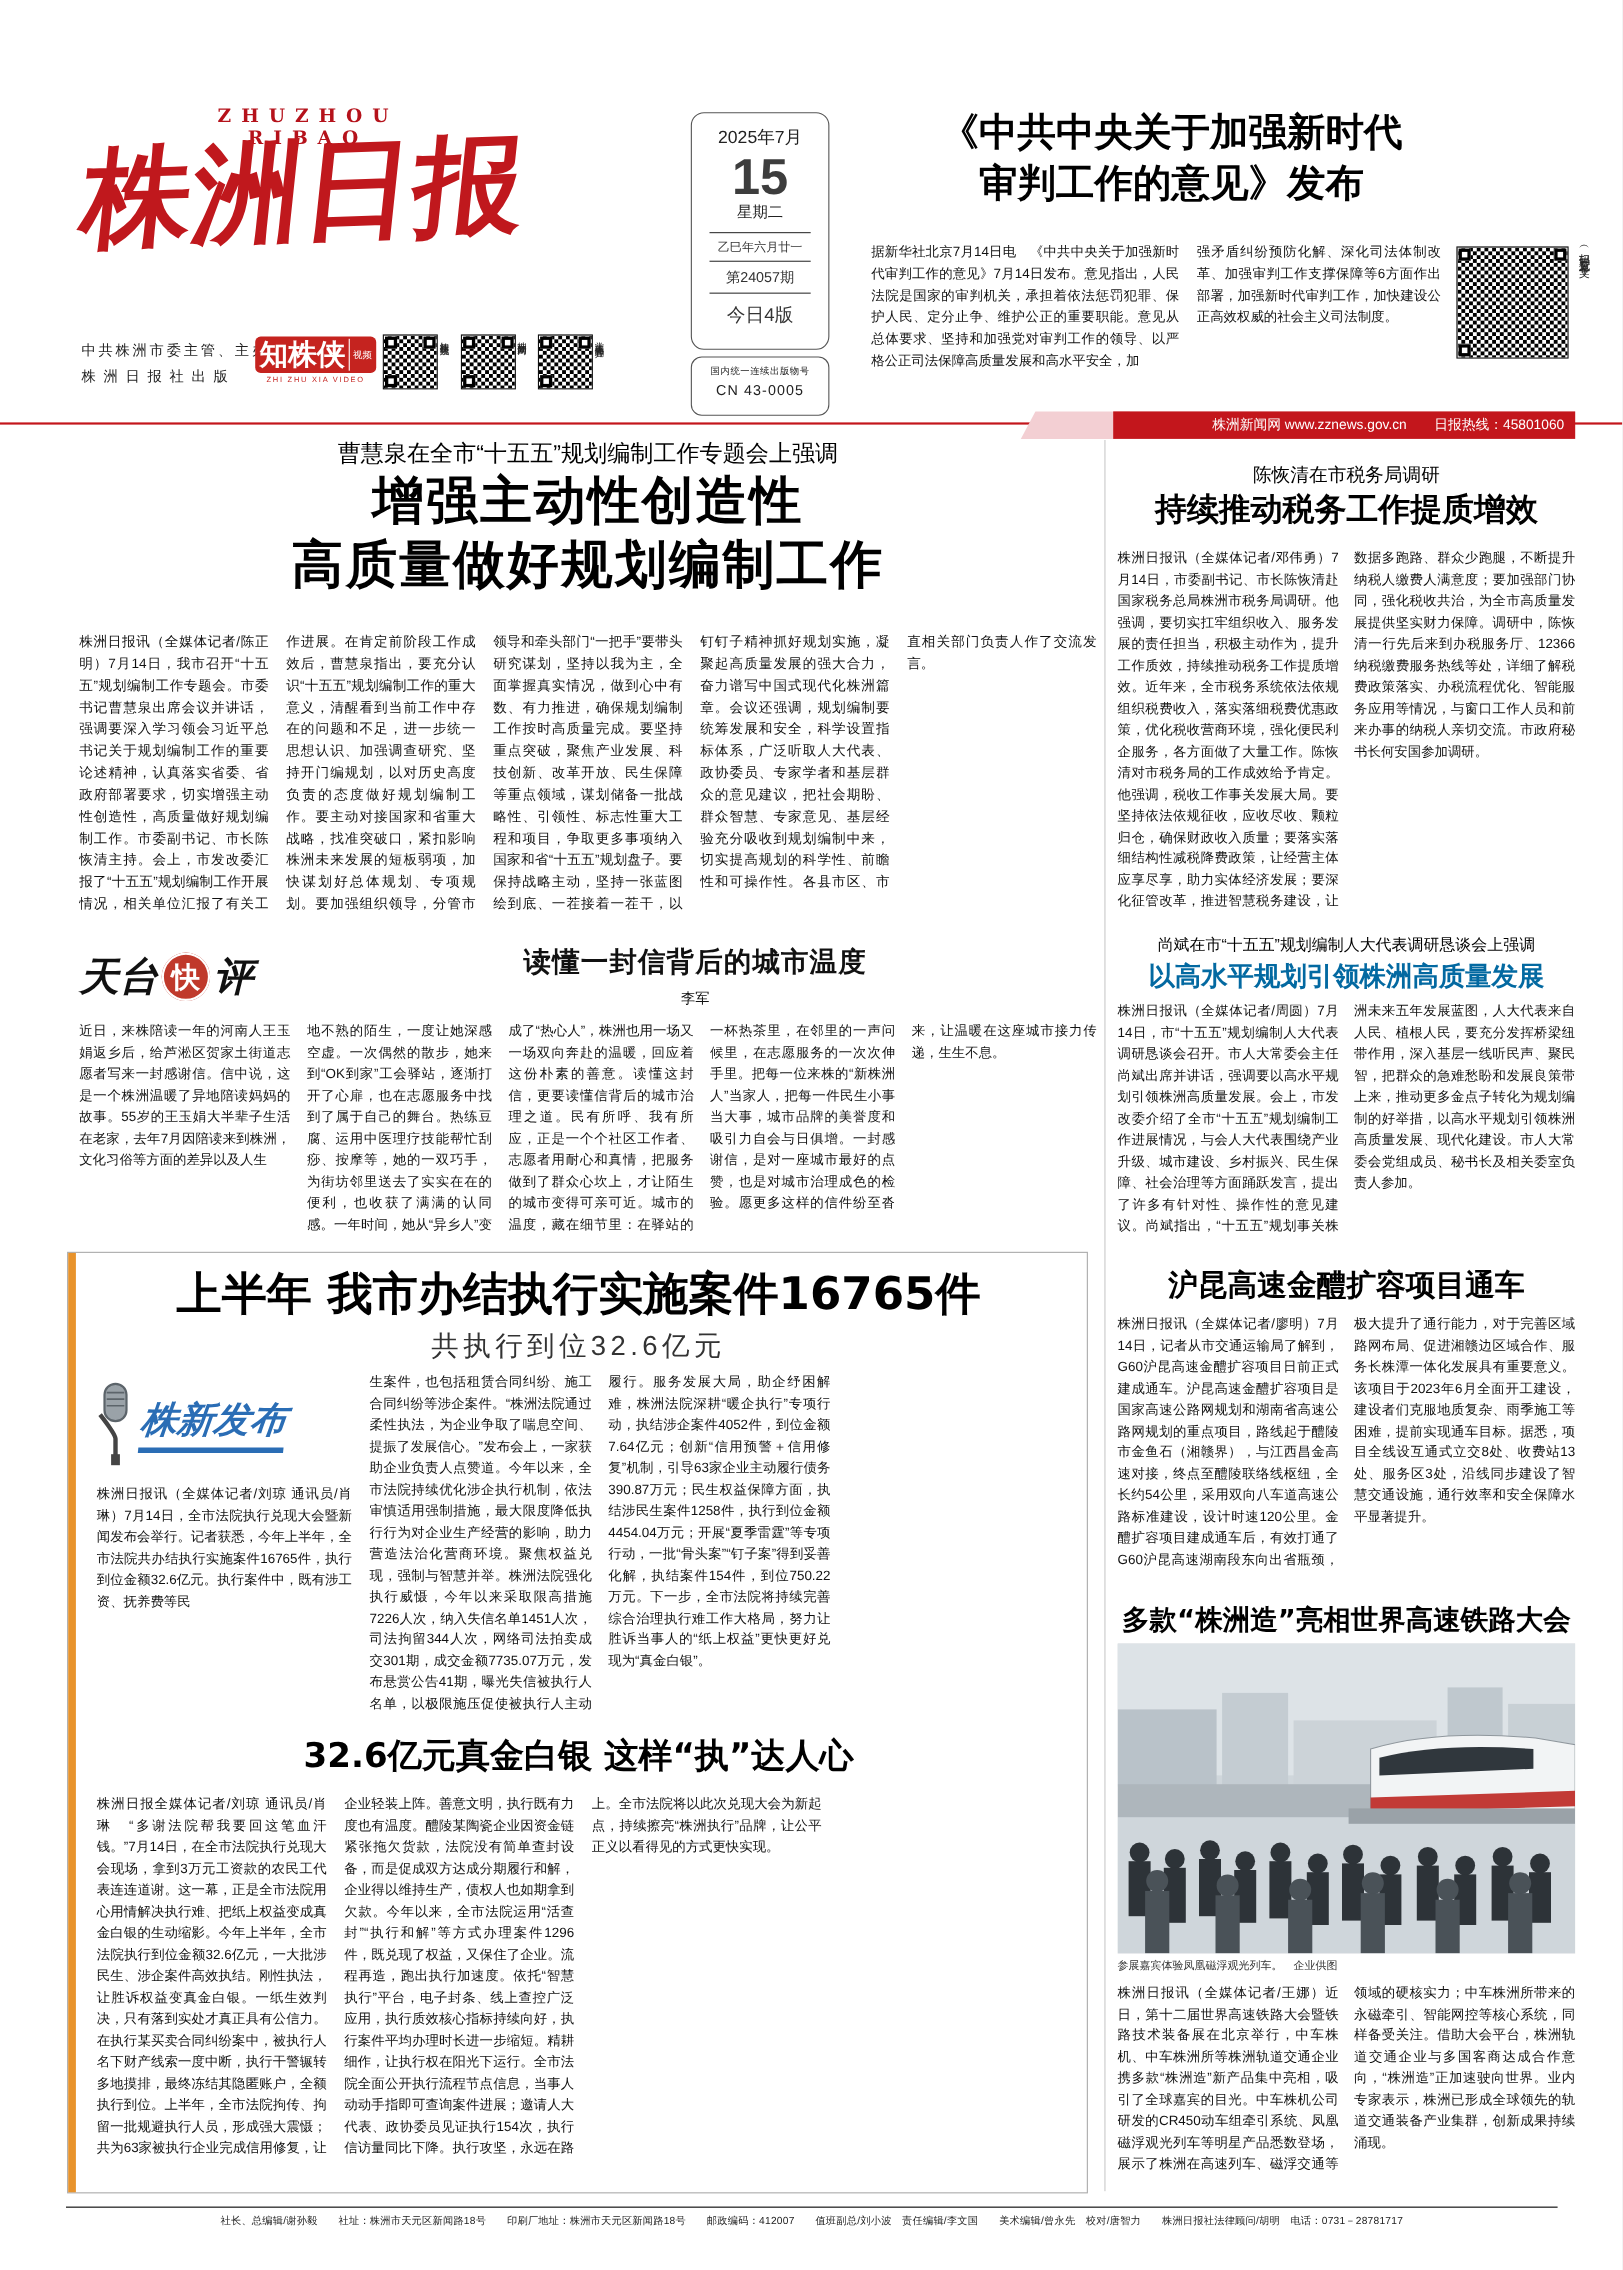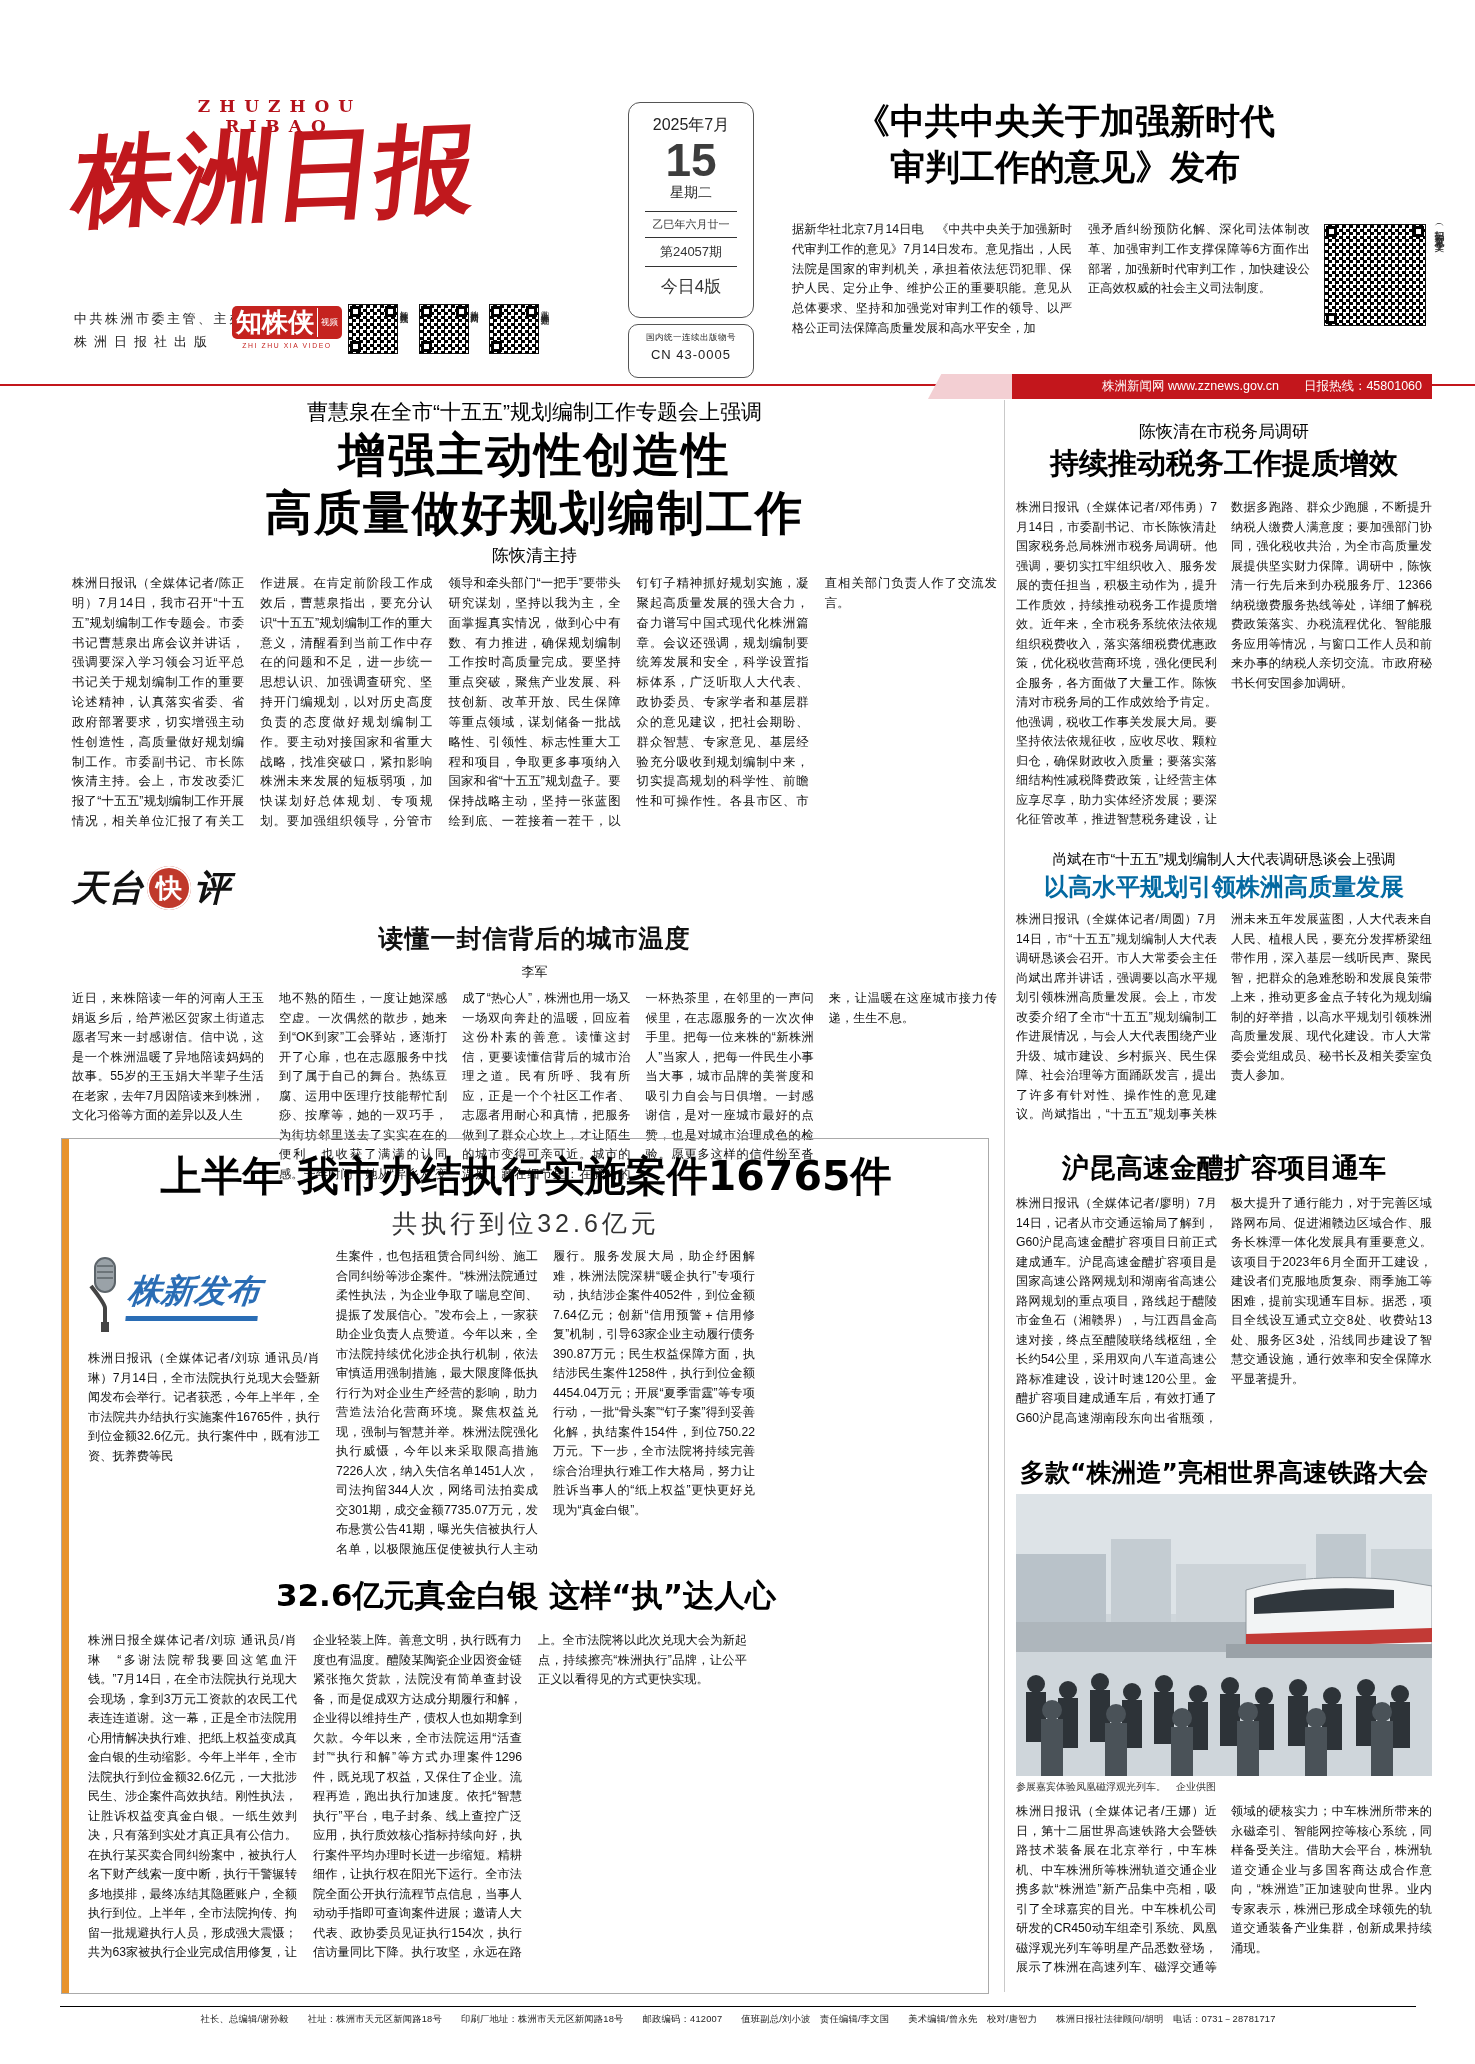--- a/index.html
+++ b/index.html
@@ -73,21 +73,21 @@
            font-size:47px;color:#000;font-family:"DejaVu Sans",sans-serif;letter-spacing:2px;}
   .lead-t2{position:absolute;left:72px;top:482px;width:925px;text-align:center;font-weight:900;
            font-size:47px;color:#000;font-family:"DejaVu Sans",sans-serif;letter-spacing:2px;}
   .lead-by{position:absolute;left:72px;top:544px;width:925px;text-align:center;font-size:17px;color:#000;}
   .lead-body{position:absolute;left:72px;top:574px;width:925px;height:272px;
              columns:5;column-gap:16px;column-fill:auto;
              font-size:12.4px;line-height:1.6;text-align:justify;color:#111;}
 
   
   .comm{position:absolute;left:72px;top:856px;width:925px;height:272px;}
-  .comm-head{display:flex;flex-direction:column;}
+  .comm-head{display:flex;}
   .comm-logo{width:195px;height:64px;display:flex;align-items:center;}
   .tiantai{font-family:"DejaVu Serif",serif;font-style:italic;font-weight:bold;font-size:36px;color:#111;}
   .seal{width:44px;height:44px;border-radius:50%;background:#c0392b;color:#fff;display:flex;
         align-items:center;justify-content:center;font-size:26px;font-weight:bold;margin:0 3px;
         font-family:"DejaVu Serif",serif;box-shadow:0 0 0 2px #fff inset;}
   .comm-titlewrap{flex:1;text-align:center;}
   .comm-title{font-size:25px;font-weight:900;color:#111;margin-top:2px;letter-spacing:1px;
               font-family:"DejaVu Sans",sans-serif;}
   .comm-by{font-size:13px;margin-top:8px;color:#111;}
   .comm-cols{display:flex;margin-top:8px;}
@@ -223,21 +223,20 @@
     <div class="cpc-cap">（扫码看意见全文）</div>
   </div>
 
   <div class="redline"></div>
   <div class="pinkwedge"></div>
   <div class="redbar">株洲新闻网 www.zznews.gov.cn　　日报热线：45801060</div>
 
   <div class="lead-kicker">曹慧泉在全市“十五五”规划编制工作专题会上强调</div>
   <div class="lead-t1">增强主动性创造性</div>
   <div class="lead-t2">高质量做好规划编制工作</div>
-  <div class="lead-by">陈恢清主持</div>
   <div class="lead-body">株洲日报讯（全媒体记者/陈正明）7月14日，我市召开“十五五”规划编制工作专题会。市委书记曹慧泉出席会议并讲话，强调要深入学习领会习近平总书记关于规划编制工作的重要论述精神，认真落实省委、省政府部署要求，切实增强主动性创造性，高质量做好规划编制工作。市委副书记、市长陈恢清主持。会上，市发改委汇报了“十五五”规划编制工作开展情况，相关单位汇报了有关工作进展。在肯定前阶段工作成效后，曹慧泉指出，要充分认识“十五五”规划编制工作的重大意义，清醒看到当前工作中存在的问题和不足，进一步统一思想认识、加强调查研究、坚持开门编规划，以对历史高度负责的态度做好规划编制工作。要主动对接国家和省重大战略，找准突破口，紧扣影响株洲未来发展的短板弱项，加快谋划好总体规划、专项规划。要加强组织领导，分管市领导和牵头部门“一把手”要带头研究谋划，坚持以我为主，全面掌握真实情况，做到心中有数、有力推进，确保规划编制工作按时高质量完成。要坚持重点突破，聚焦产业发展、科技创新、改革开放、民生保障等重点领域，谋划储备一批战略性、引领性、标志性重大工程和项目，争取更多事项纳入国家和省“十五五”规划盘子。要保持战略主动，坚持一张蓝图绘到底、一茬接着一茬干，以钉钉子精神抓好规划实施，凝聚起高质量发展的强大合力，奋力谱写中国式现代化株洲篇章。会议还强调，规划编制要统筹发展和安全，科学设置指标体系，广泛听取人大代表、政协委员、专家学者和基层群众的意见建议，把社会期盼、群众智慧、专家意见、基层经验充分吸收到规划编制中来，切实提高规划的科学性、前瞻性和可操作性。各县市区、市直相关部门负责人作了交流发言。</div>
 
   <div class="comm">
     <div class="comm-head">
       <div class="comm-logo">
         <span class="tiantai">天台</span>
         <span class="seal">快</span>
         <span class="tiantai">评</span>
       </div>
       <div class="comm-titlewrap">

